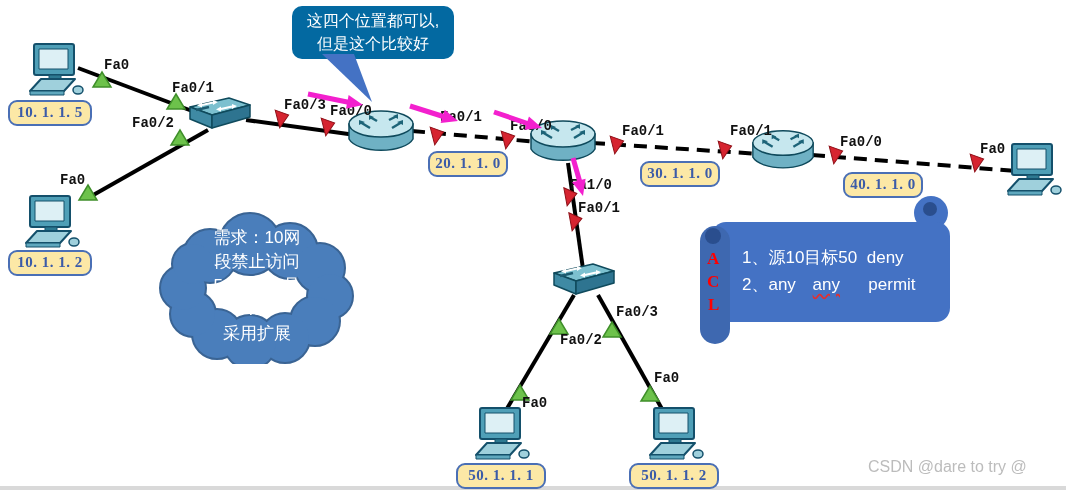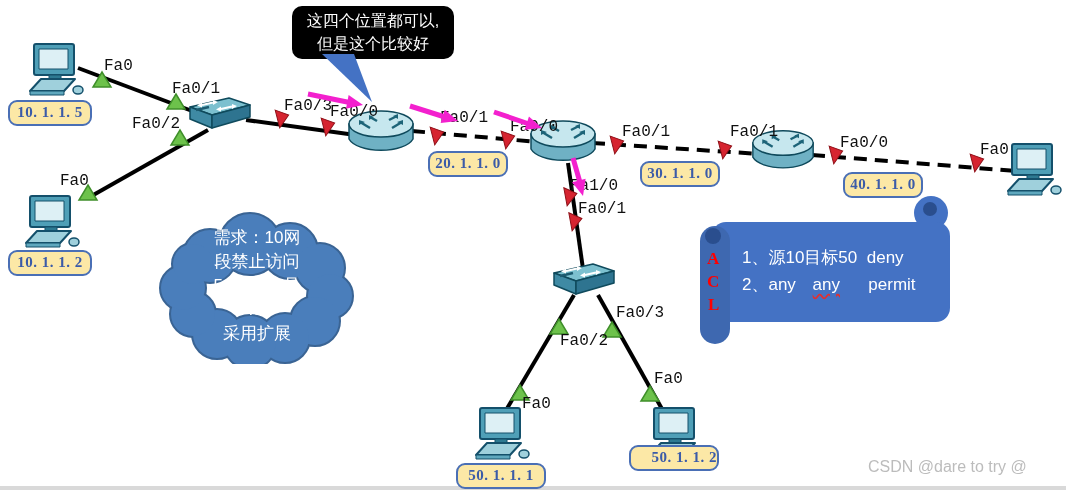--- a/index.html
+++ b/index.html
@@ -2,26 +2,26 @@
 <html><head>
 <meta charset="utf-8">
 <style>
   html,body{margin:0;padding:0;background:#fff;}
   .canvas{position:relative;width:1066px;height:490px;background:#ffffff;overflow:hidden;
           font-family:"Liberation Sans",sans-serif;}
   svg.layer{position:absolute;left:0;top:0;width:1066px;height:490px;}
   #wire-layer{z-index:1;}
   #arrow-layer{z-index:6;pointer-events:none;}
   .dev{position:absolute;z-index:3;}
-  .iface{position:absolute;z-index:4;font-family:"Liberation Mono",monospace;font-weight:normal;
-         font-size:16px;color:#101010;white-space:nowrap;}
+  .iface{position:absolute;z-index:4;font-family:"Liberation Mono",monospace;font-weight:bold;
+         font-size:14px;color:#101010;white-space:nowrap;}
   .netlabel{position:absolute;z-index:5;background:#fce8a6;border:2px solid #4a6fb5;border-radius:9px;
             color:#3b5ba8;font-family:"Liberation Serif",serif;font-weight:bold;font-size:15px;
             text-align:center;height:22px;line-height:21px;letter-spacing:.5px;}
-  .callout{position:absolute;z-index:2;left:292px;top:6px;width:162px;height:50px;background:#000000;
+  .callout{position:absolute;z-index:2;left:292px;top:6px;width:162px;height:50px;background:#0369a1;
            border-radius:10px;color:#fff;font-size:16px;text-align:center;line-height:23px;padding-top:3px;}
   .cloud-wrap{position:absolute;z-index:2;left:155px;top:206px;width:205px;height:158px;}
   .cloud-text{position:absolute;z-index:2;left:178px;top:226px;width:158px;color:#fff;font-size:17px;
               line-height:24px;text-align:center;}
   .scroll-body{position:absolute;z-index:2;left:712px;top:222px;width:238px;height:100px;
                background:#4472c4;border-radius:14px;}
   .scroll-roll{position:absolute;z-index:3;left:700px;top:226px;width:30px;height:118px;
                background:#3e68b0;border-radius:15px;}
   .roll-cap{position:absolute;left:5px;top:2px;width:16px;height:16px;border-radius:50%;background:#2a4e8e;}
   .scroll-curl{position:absolute;z-index:1;left:914px;top:196px;width:34px;height:34px;border-radius:50%;
@@ -232,21 +232,21 @@
   <svg class="dev" style="left:648px;top:406px;width:60px;height:56px;" viewBox="0 0 60 56">
       <use href="#icon-pc"></use>
     </svg>
 
   <div class="netlabel" style="left:8px;top:100px;width:80px;">10. 1. 1. 5</div>
   <div class="netlabel" style="left:8px;top:250px;width:80px;">10. 1. 1. 2</div>
   <div class="netlabel" style="left:428px;top:151px;width:76px;">20. 1. 1. 0</div>
   <div class="netlabel" style="left:640px;top:161px;width:76px;">30. 1. 1. 0</div>
   <div class="netlabel" style="left:843px;top:172px;width:76px;">40. 1. 1. 0</div>
   <div class="netlabel" style="left:456px;top:463px;width:86px;">50. 1. 1. 1</div>
-  <div class="netlabel" style="left:629px;top:445px;width:86px;text-align:right;">50. 1. 1. 2</div>
+  <div class="netlabel" style="left:629px;top:463px;width:86px;">50. 1. 1. 2</div>
 
   <div class="iface" style="left:104px;top:57px;">Fa0</div>
   <div class="iface" style="left:172px;top:80px;">Fa0/1</div>
   <div class="iface" style="left:132px;top:115px;">Fa0/2</div>
   <div class="iface" style="left:60px;top:172px;">Fa0</div>
   <div class="iface" style="left:284px;top:97px;">Fa0/3</div>
   <div class="iface" style="left:330px;top:103px;">Fa0/0</div>
   <div class="iface" style="left:440px;top:109px;">Fa0/1</div>
   <div class="iface" style="left:510px;top:118px;">Fa0/0</div>
   <div class="iface" style="left:622px;top:123px;">Fa0/1</div>

